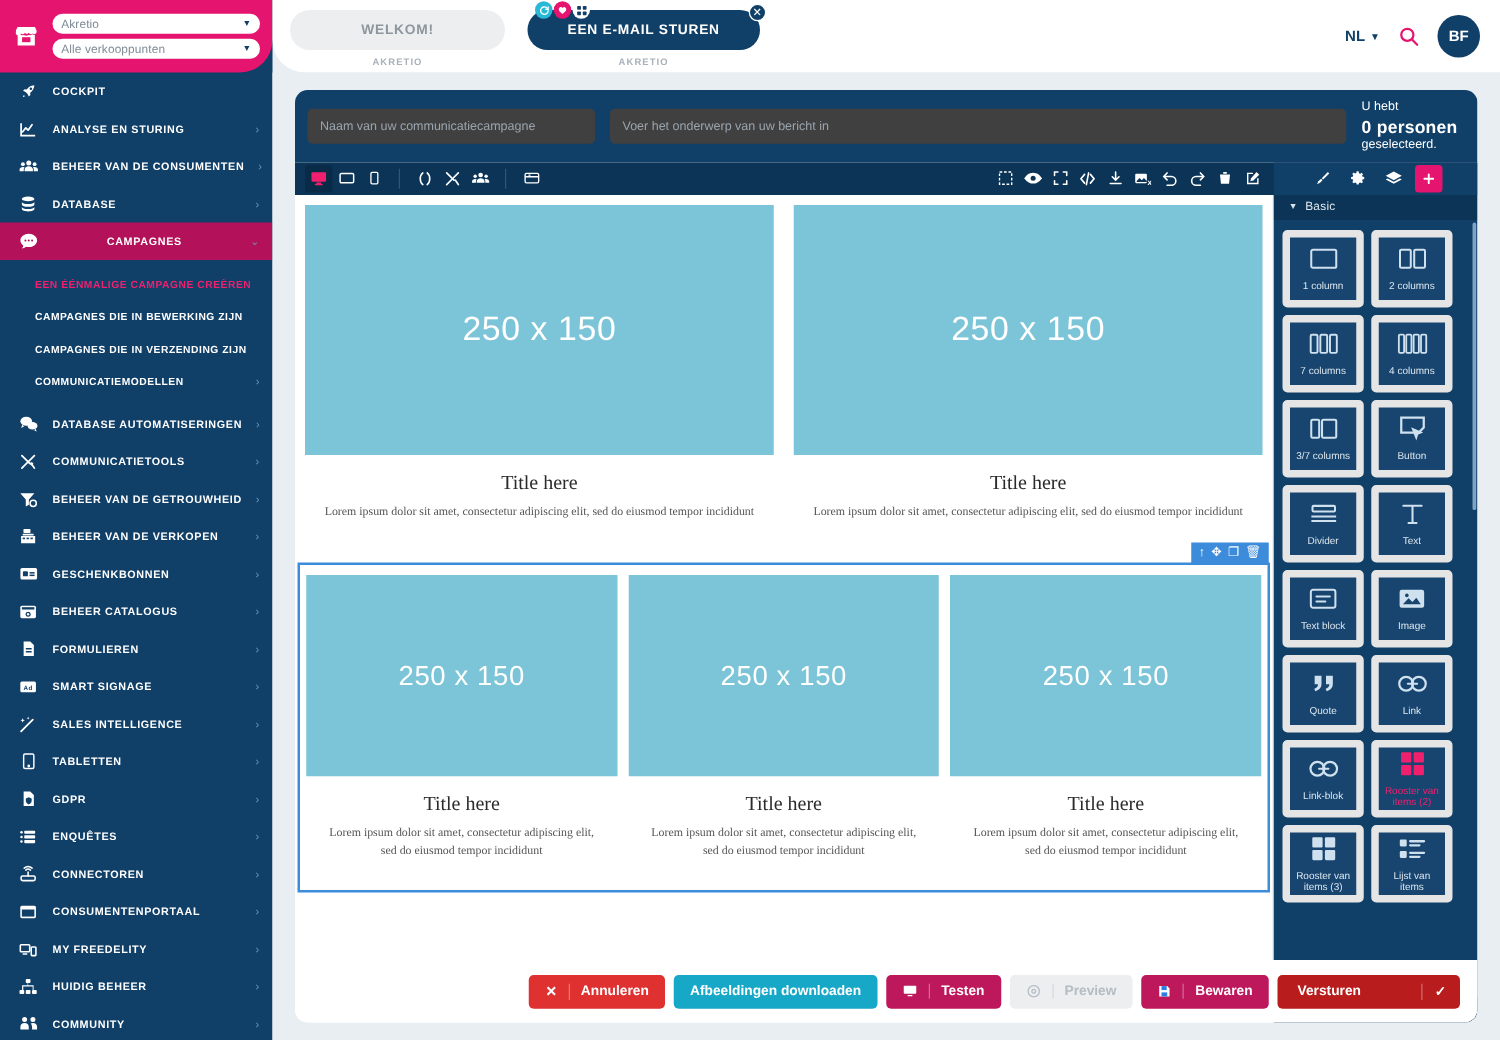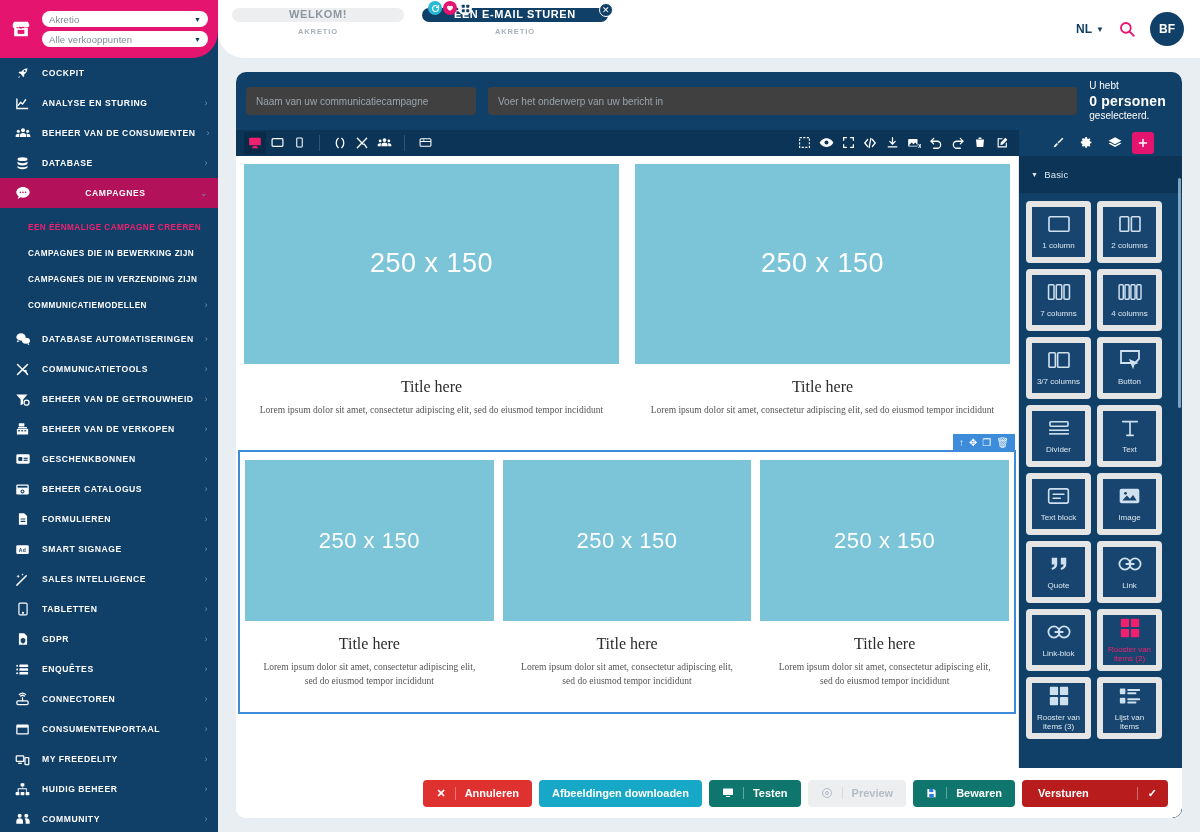--- a/index.html
+++ b/index.html
@@ -54,21 +54,21 @@
 
   
   .header {
     position: absolute; left: 218px; top: 0; right: 0; height: 58px;
     background: #fff; border-bottom-left-radius: 26px;
     display: flex; align-items: flex-start;
   }
   .tabs { display: flex; align-items: flex-start; gap: 18px; padding-left: 14px; padding-top: 8px; }
   .tabwrap { position: relative; display: flex; flex-direction: column; align-items: center; }
   .tab {
-    height: 14px; border-radius: 16px; display: flex; align-items: flex-start;
+    height: 32px; border-radius: 16px; display: flex; align-items: center;
     justify-content: center; padding: 0 32px; font-size: 11px; font-weight: bold;
     letter-spacing: .6px; cursor: pointer; min-width: 172px;
   }
   .tab.inactive { background: #eceef0; color: #8d969e; }
   .tab.active { background: #103f68; color: #fff; }
   .tab-sub { font-size: 7.5px; color: #a8b1b9; letter-spacing: .9px; margin-top: 5px; font-weight: bold; }
   .badges { position: absolute; left: 6px; top: -7px; display: flex; gap: 1px; z-index: 5; }
   .badge { width: 14px; height: 14px; border-radius: 50%; display: flex; align-items: center; justify-content: center; }
   .badge.cy { background: #29b9d8; }
   .badge.pk { background: #e5156f; }
@@ -139,21 +139,21 @@
     color: #2b2b2b; padding: 14px 0 8px 0;
   }
   .cap-text {
     text-align: center; font-family: "Liberation Serif", serif; font-size: 9.5px;
     color: #555; line-height: 1.45; padding: 0 12px 14px 12px;
   }
 
   
   .rpanel { width: 163px; flex: 0 0 163px; background: #103f68; position: relative; overflow: hidden; }
   .rp-head {
-    background: #0b3457; color: #dce6ee; font-size: 9.5px; height: 37px;
+    background: #0b3457; color: #dce6ee; font-size: 9.5px; height: 20px;
     display: flex; align-items: center; gap: 6px; padding: 0 12px; letter-spacing: .2px; cursor: pointer;
   }
   .rp-head .car { font-size: 7px; }
   .rp-grid { display: flex; flex-wrap: wrap; gap: 6px; padding: 8px 7px; }
   .rp-tile {
     width: 65px; height: 62px; background: #17456f; border: 6px solid #e5e5e5; border-radius: 4px;
     display: flex; flex-direction: column; align-items: center; justify-content: center; gap: 5px; cursor: pointer;
   }
   .rp-tile .lab { font-size: 8px; color: #dce6ee; text-align: center; line-height: 1.15; padding: 0 2px; }
   .rp-tile.pinklab .lab { color: #f0206e; }
@@ -166,21 +166,21 @@
     display: flex; align-items: center; justify-content: flex-end; gap: 7px; padding: 0 14px;
     border-bottom-left-radius: 10px; border-bottom-right-radius: 10px;
   }
   .fbtn {
     height: 27px; border-radius: 4px; display: flex; align-items: center; gap: 9px;
     padding: 0 13px; font-size: 11px; font-weight: bold; color: #fff; cursor: pointer; white-space: nowrap;
   }
   .fbtn .ic { font-size: 11px; display: flex; align-items: center; }
   .fbtn.red { background: #e03131; }
   .fbtn.cyan { background: #18a8c7; }
-  .fbtn.blue { background: #0f766e; }
+  .fbtn.blue { background: #be185d; }
   .fbtn.grey { background: #eceef0; color: #b4bcc4; }
   .fbtn.slate { background: #b91c1c; gap: 48px; }
   .fbtn .sepic { border-right: 1px solid rgba(255,255,255,.35); padding-right: 9px; }
 
   svg { display: block; }
 </style>
 </head>
 <body>
 
 <div class="app">

